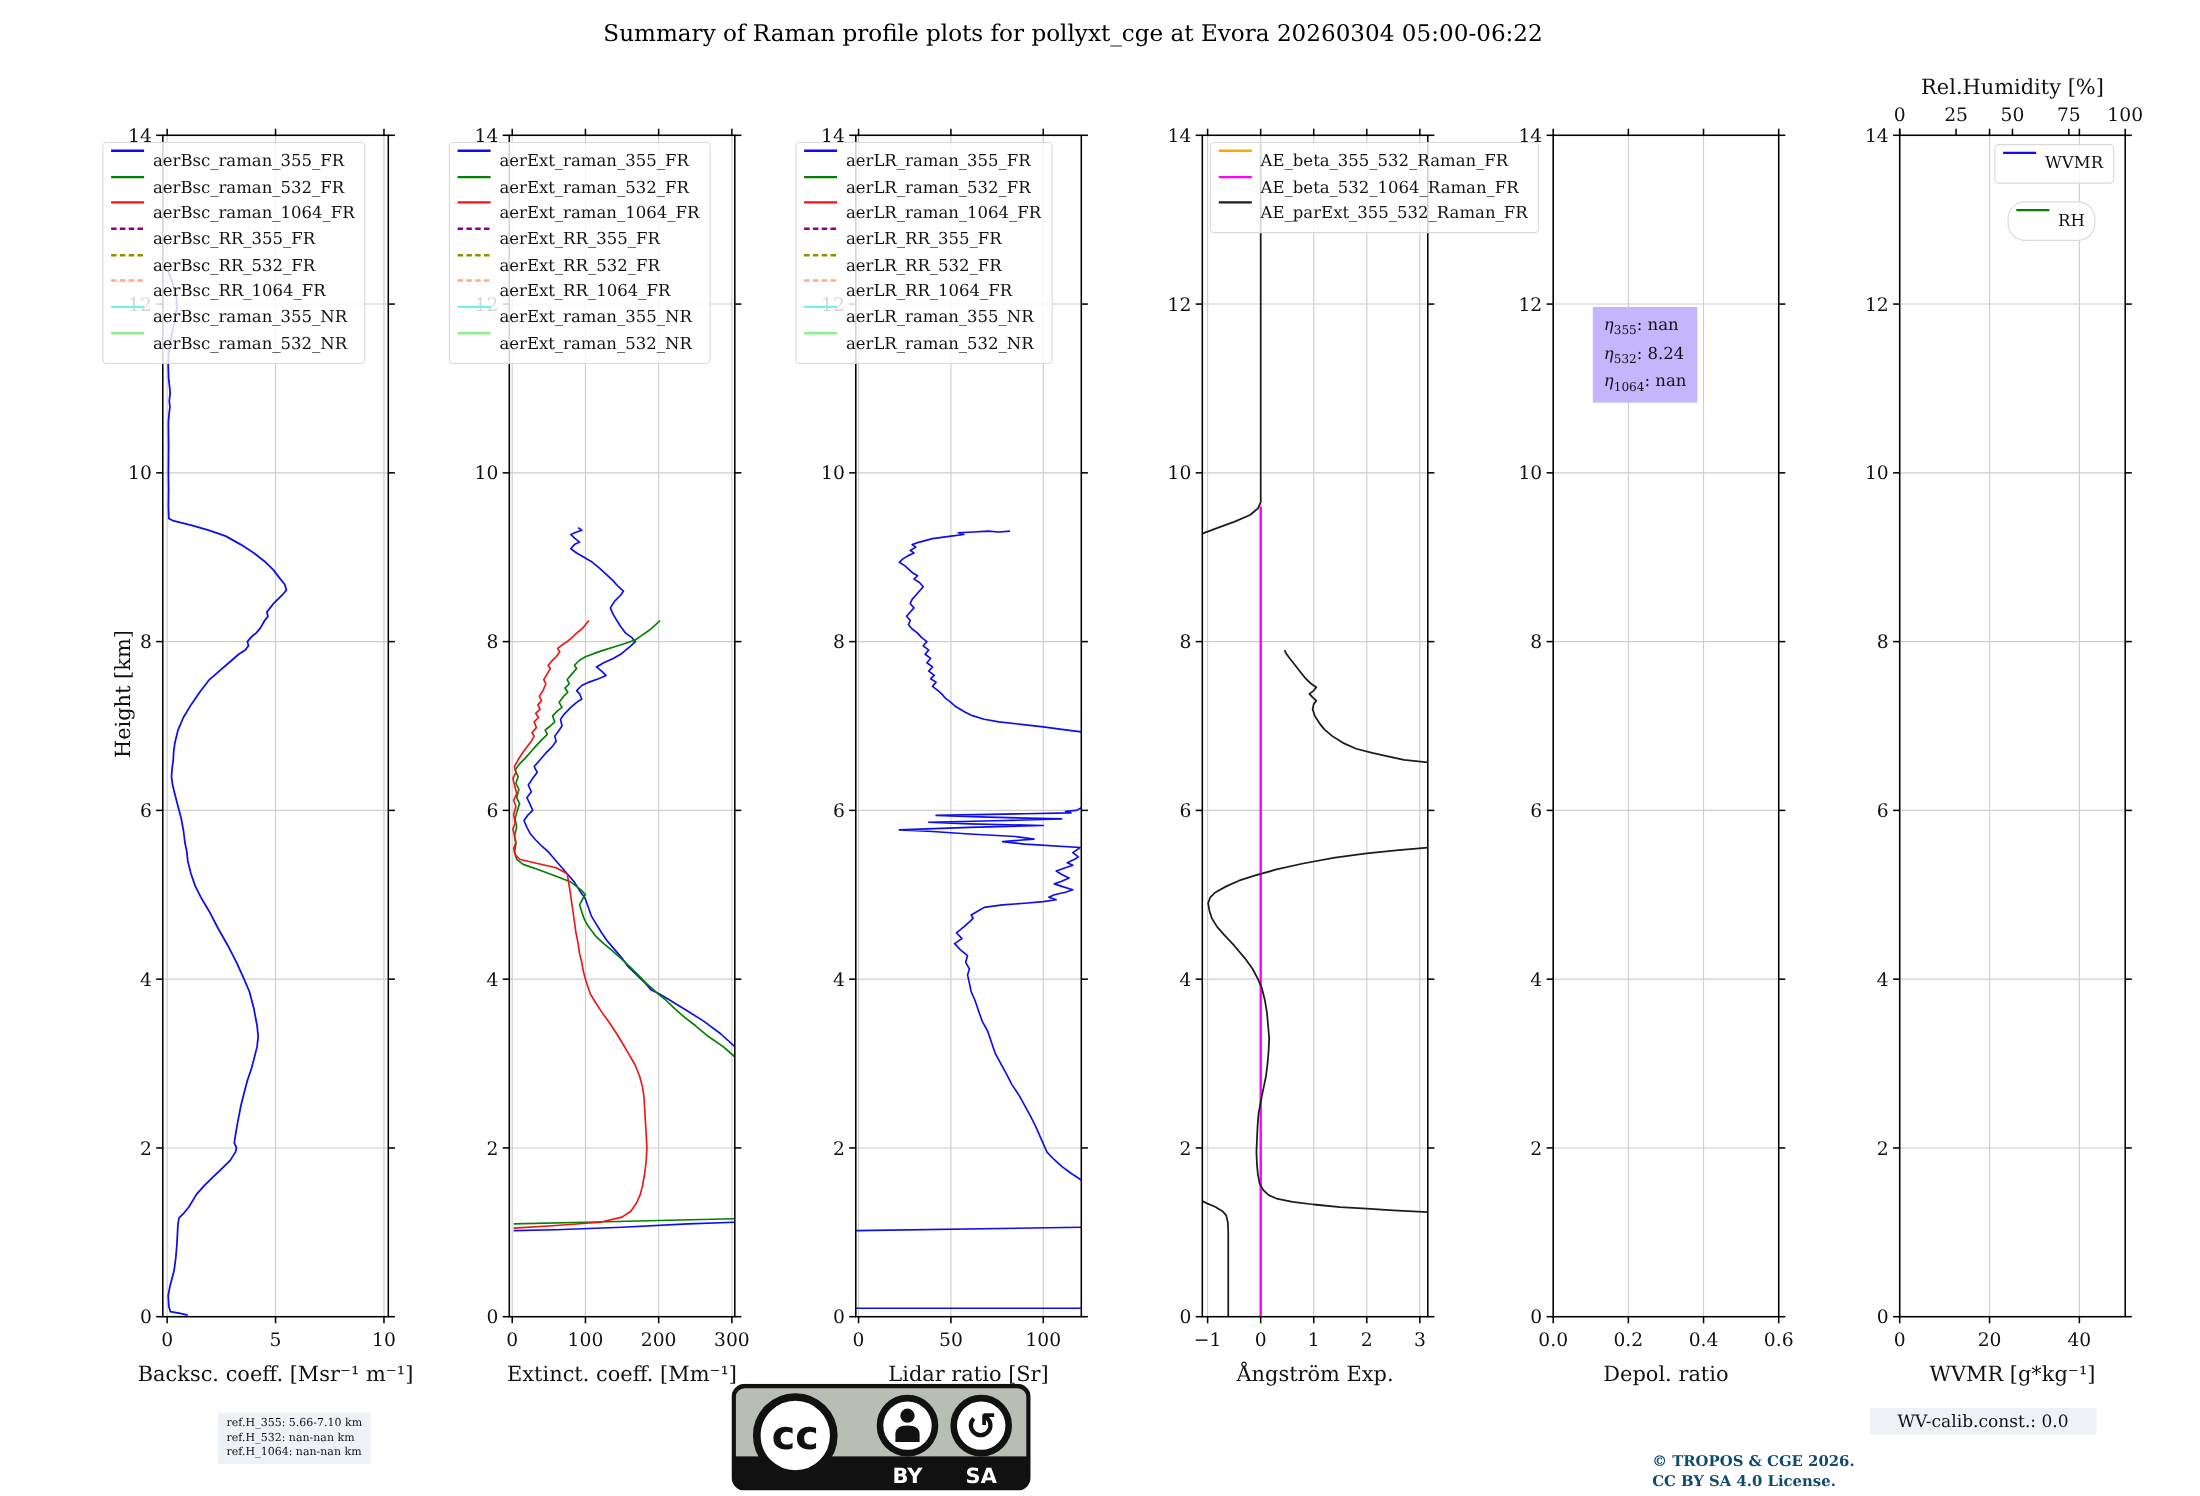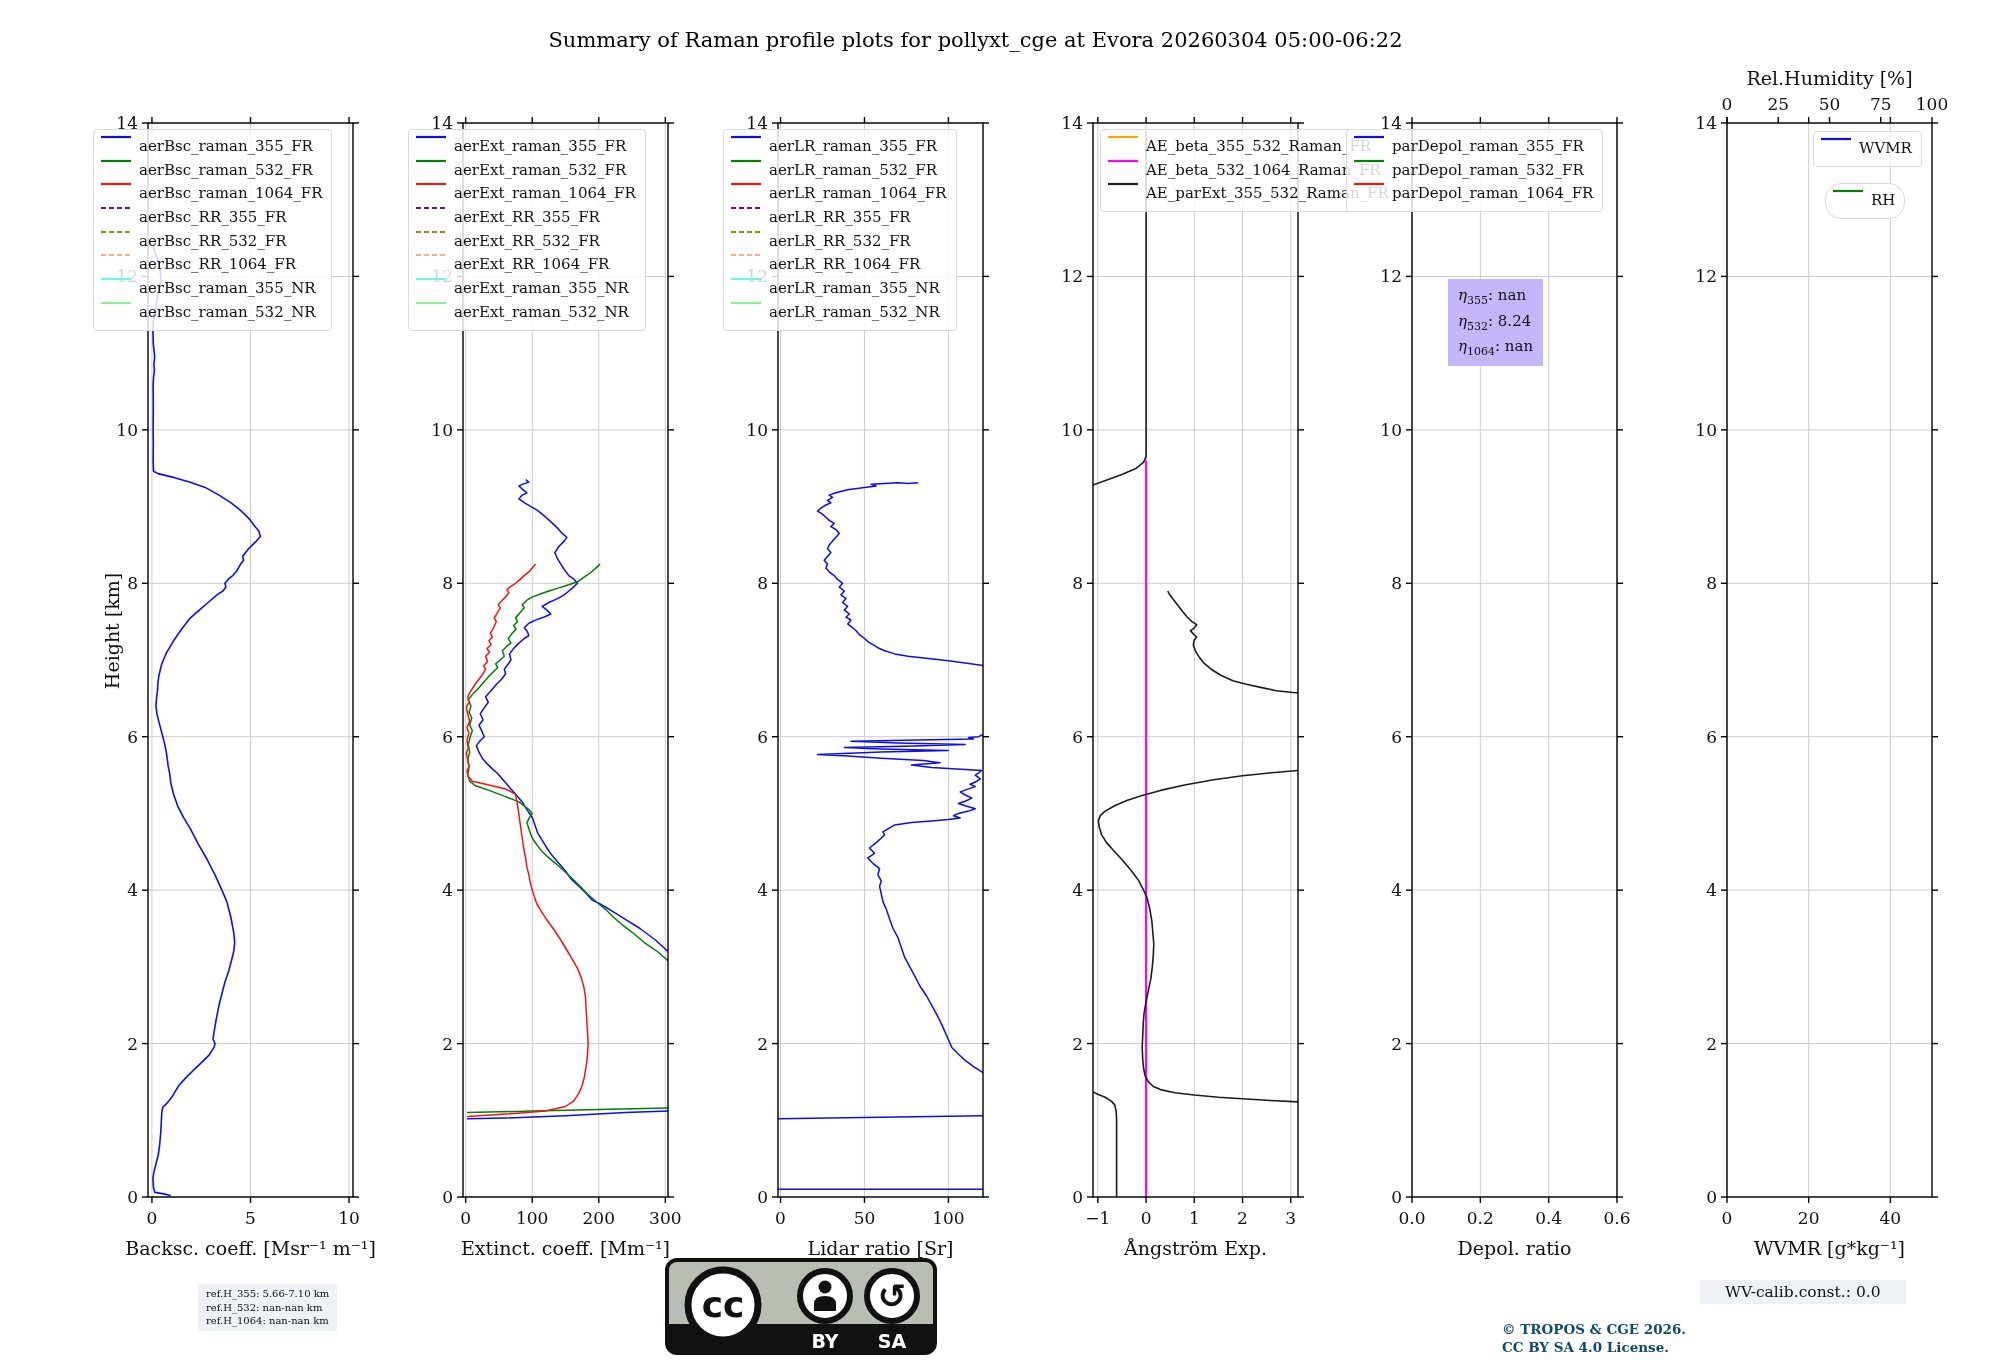--- a/index.html
+++ b/index.html
@@ -1,18 +1,18 @@
 <!DOCTYPE html>
 <html><head>
 <meta charset="utf-8">
 <style>
   html,body{margin:0;padding:0;background:#ffffff;}
   .figure{position:relative;width:2000px;height:1360px;background:#fff;
     font-family:"DejaVu Serif", serif;color:#111;overflow:hidden;}
-  .title{position:absolute;top:28px;left:0;width:1951px;text-align:center;
+  .title{position:absolute;top:18px;left:0;width:1951px;text-align:center;
     font-size:21px;color:#000;}
   .ylabel{position:absolute;left:52px;top:620px;transform:rotate(-90deg);
     transform-origin:center;font-size:19px;white-space:nowrap;width:120px;text-align:center;}
   .panel{position:absolute;top:123px;width:205px;height:1074px;}
   .panel svg{overflow:visible;}
   .legendbox{position:absolute;background:rgba(255,255,255,0.82);
     border:1px solid #d9d9d9;border-radius:4px;padding:5px 9px 5px 7px;
     font-size:15px;line-height:1.58;white-space:nowrap;z-index:5;}
   .legendrow{display:flex;align-items:flex-start;gap:8px;}
   .annbox{position:absolute;background:#c4b5fd;padding:5px 10px;font-size:15px;
@@ -499,40 +499,21 @@
           <line x1="0" y1="306.8571428571429" x2="-6" y2="306.8571428571429" stroke="#000000" stroke-width="1.4"></line>
           <line x1="205" y1="306.8571428571429" x2="211" y2="306.8571428571429" stroke="#000000" stroke-width="1.4"></line>
           <text x="-10" y="312.8571428571429" text-anchor="end" font-size="17" fill="#111">10</text>
           <line x1="0" y1="153.42857142857144" x2="-6" y2="153.42857142857144" stroke="#000000" stroke-width="1.4"></line>
           <line x1="205" y1="153.42857142857144" x2="211" y2="153.42857142857144" stroke="#000000" stroke-width="1.4"></line>
           <text x="-10" y="159.42857142857144" text-anchor="end" font-size="17" fill="#111">12</text>
           <line x1="0" y1="0" x2="-6" y2="0" stroke="#000000" stroke-width="1.4"></line>
           <line x1="205" y1="0" x2="211" y2="0" stroke="#000000" stroke-width="1.4"></line>
           <text x="-10" y="6" text-anchor="end" font-size="17" fill="#111">14</text>
           <text x="102.5" y="1132" text-anchor="middle" font-size="19" fill="#111">Depol. ratio</text>
-        </svg><div class="legendbox" style="left: -66px; top: 6px;">
-          <div class="legendrow">
-            <svg width="30" height="4">
-              <line x1="0" y1="2" x2="30" y2="2" stroke="#0d0df0" stroke-width="2.2"></line>
-            </svg>
-            <span>parDepol_raman_355_FR</span>
-          </div>
-          <div class="legendrow">
-            <svg width="30" height="4">
-              <line x1="0" y1="2" x2="30" y2="2" stroke="#037f03" stroke-width="2.2"></line>
-            </svg>
-            <span>parDepol_raman_532_FR</span>
-          </div>
-          <div class="legendrow">
-            <svg width="30" height="4">
-              <line x1="0" y1="2" x2="30" y2="2" stroke="#f01414" stroke-width="2.2"></line>
-            </svg>
-            <span>parDepol_raman_1064_FR</span>
-          </div>
-        </div><div class="annbox" style="left: 36px; top: 156px;">
+        </svg><div class="annbox" style="left: 36px; top: 156px;">
           <div><i>η</i><sub>355</sub>: nan</div>
           <div><i>η</i><sub>532</sub>: 8.24</div>
           <div><i>η</i><sub>1064</sub>: nan</div>
         </div></div>
       <div class="panel" style="left: 1727px;"><svg width="205" height="1074">
           <defs>
             <clipPath id="clip5">
               <rect x="0" y="0" width="205" height="1074"></rect>
             </clipPath>
           </defs>

